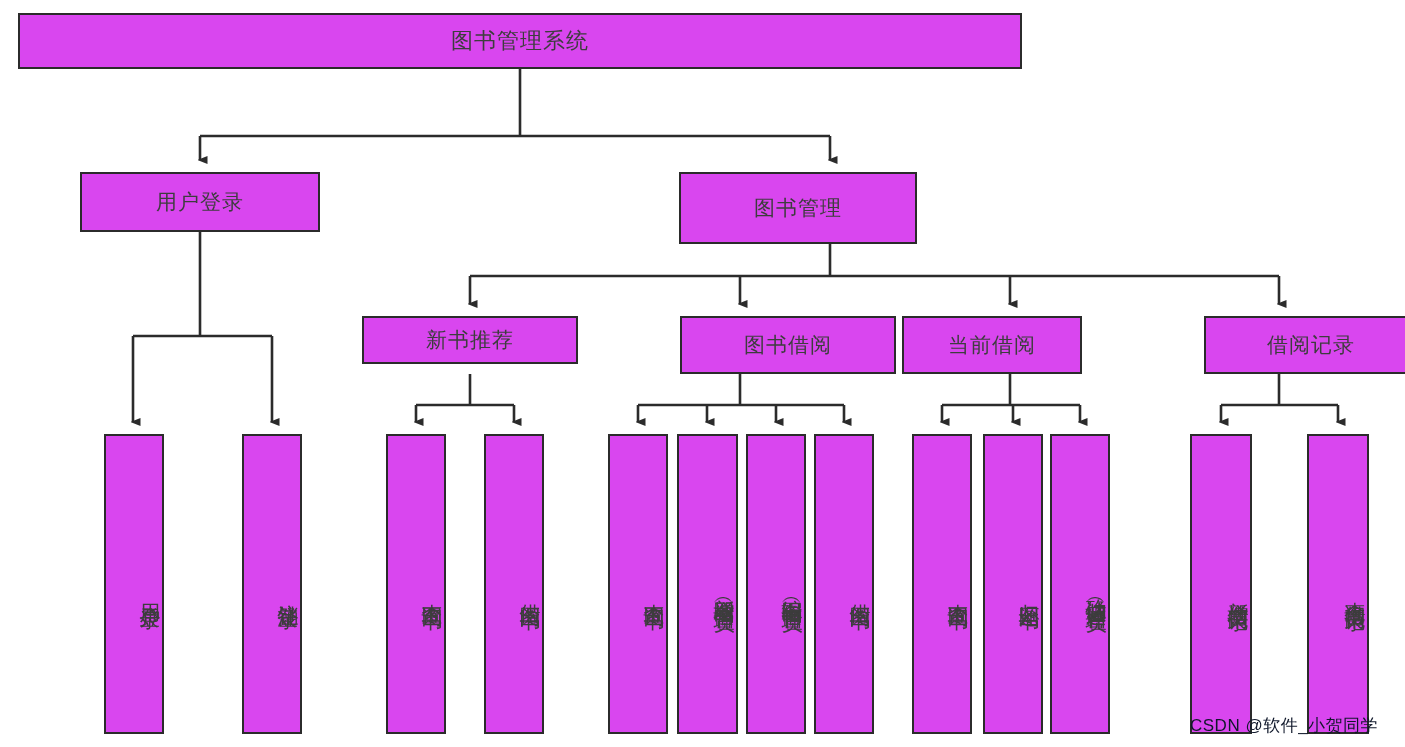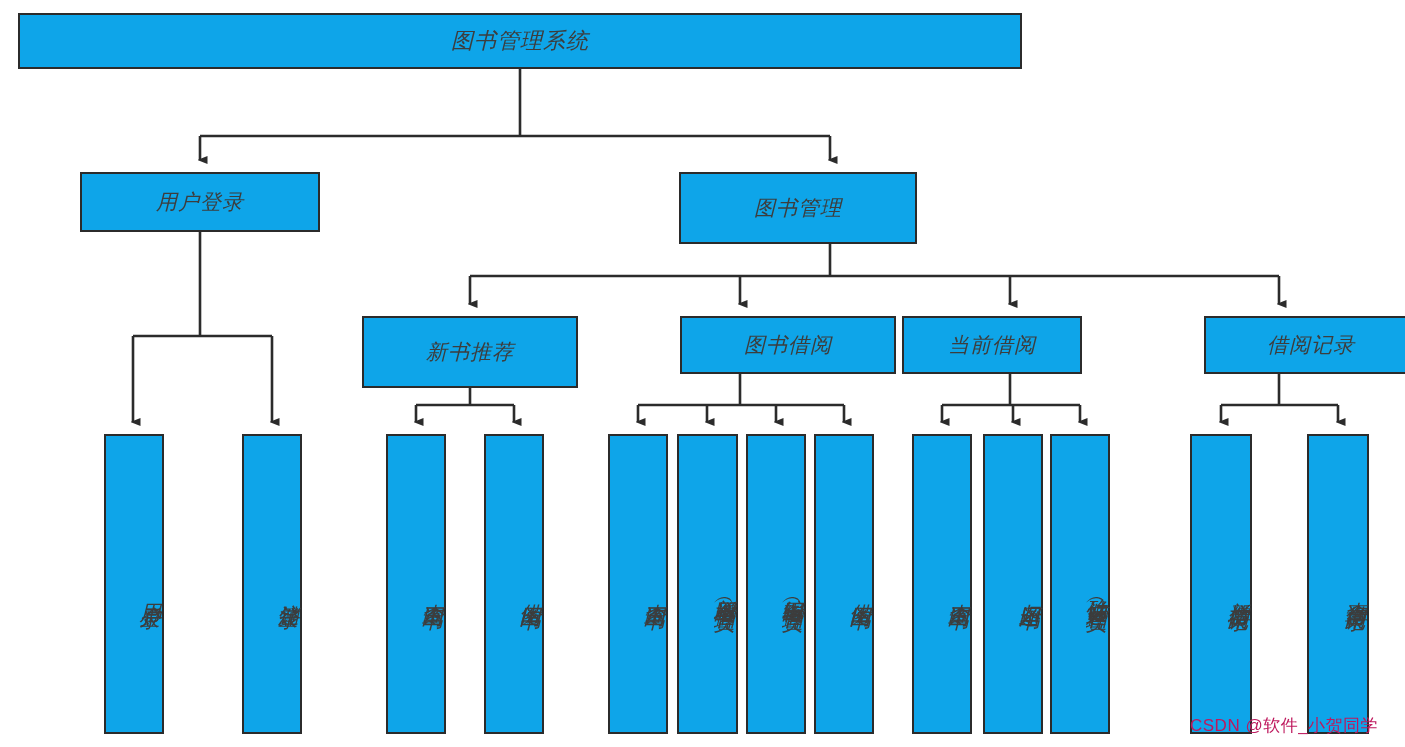--- a/index.html
+++ b/index.html
@@ -22,27 +22,26 @@
     left: 0;
     top: 0;
     width: 1405px;
     height: 747px;
     pointer-events: none;
   }
   .node {
     position: absolute;
     box-sizing: border-box;
     border: 2px solid #2b2b2b;
-    background: #0ea5e9;
+    background: #d946ef;
     color: #3d3d3d;
     display: flex;
     align-items: center;
     justify-content: center;
     text-align: center;
-    font-style: italic;
   }
   .node.horizontal {
     font-size: 21px;
     letter-spacing: 1px;
     line-height: 1.2;
   }
   .node.root {
     font-size: 22px;
   }
   .node.vertical {
@@ -56,21 +55,21 @@
     letter-spacing: 2px;
   }
   .node.vertical .vtext {
     writing-mode: vertical-rl;
     text-orientation: upright;
     white-space: nowrap;
   }
   .watermark {
     position: absolute;
     font-size: 17px;
-    color: #be185d;
+    color: #0f172a;
     white-space: nowrap;
     letter-spacing: 0.5px;
     user-select: none;
     text-align: center;
   }
 </style>
 </head>
 <body>
 
 <div id="canvas">
@@ -123,21 +122,21 @@
       <path d="M1221,405 L1221,422" marker-end="url(#arrow)"></path>
       <path d="M1338,405 L1338,422" marker-end="url(#arrow)"></path>
     </g>
   </svg>
 
   <div class="node horizontal root" style="left: 18px; top: 13px; width: 1004px; height: 56px;">图书管理系统</div>
 
   <div class="node horizontal" style="left: 80px; top: 172px; width: 240px; height: 60px;">用户登录</div>
   <div class="node horizontal" style="left: 679px; top: 172px; width: 238px; height: 72px;">图书管理</div>
 
-  <div class="node horizontal" style="left: 362px; top: 316px; width: 216px; height: 72px;">新书推荐</div>
+  <div class="node horizontal" style="left: 362px; top: 316px; width: 216px; height: 48px;">新书推荐</div>
   <div class="node horizontal" style="left: 632px; top: 316px; width: 216px; height: 58px; margin-left: 48px;">图书借阅</div>
   <div class="node horizontal" style="left: 902px; top: 316px; width: 180px; height: 58px;">当前借阅</div>
   <div class="node horizontal" style="left: 1172px; top: 316px; width: 214px; height: 58px; margin-left: 32px;">借阅记录</div>
 
   <div class="node vertical" style="left: 104px; top: 434px; width: 60px; height: 300px;">
     <span class="vtext">用户登录</span>
   </div>
   <div class="node vertical" style="left: 242px; top: 434px; width: 60px; height: 300px;">
     <span class="vtext">注销登录</span>
   </div>

